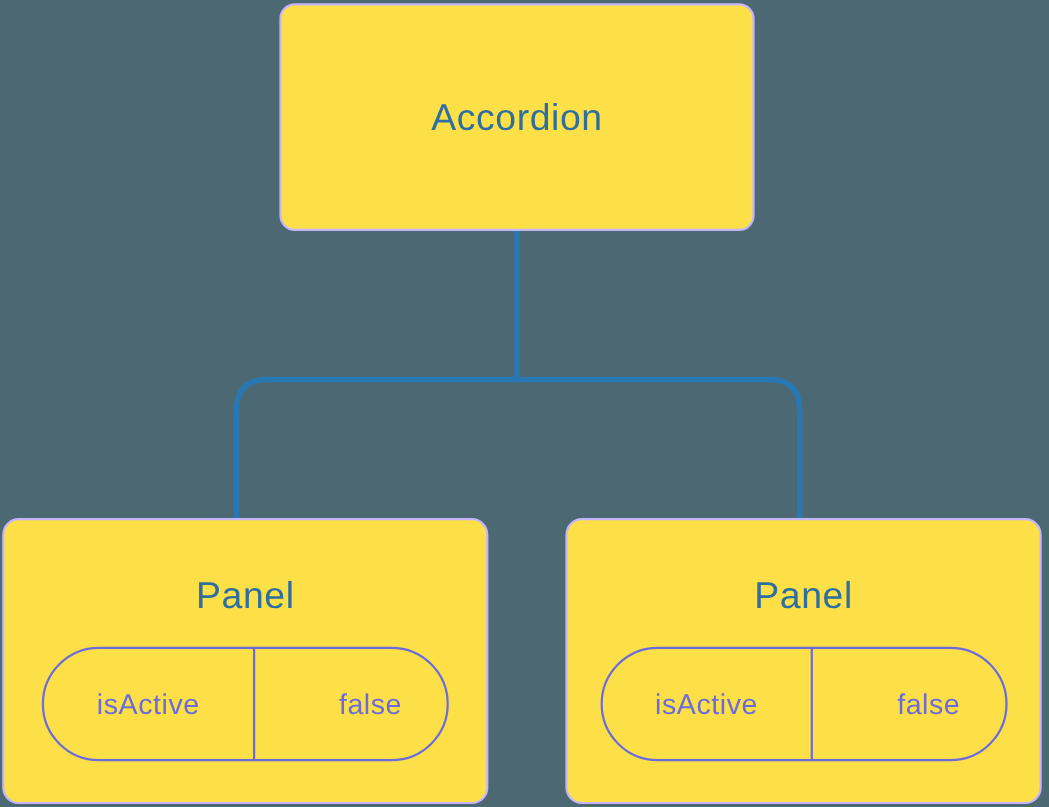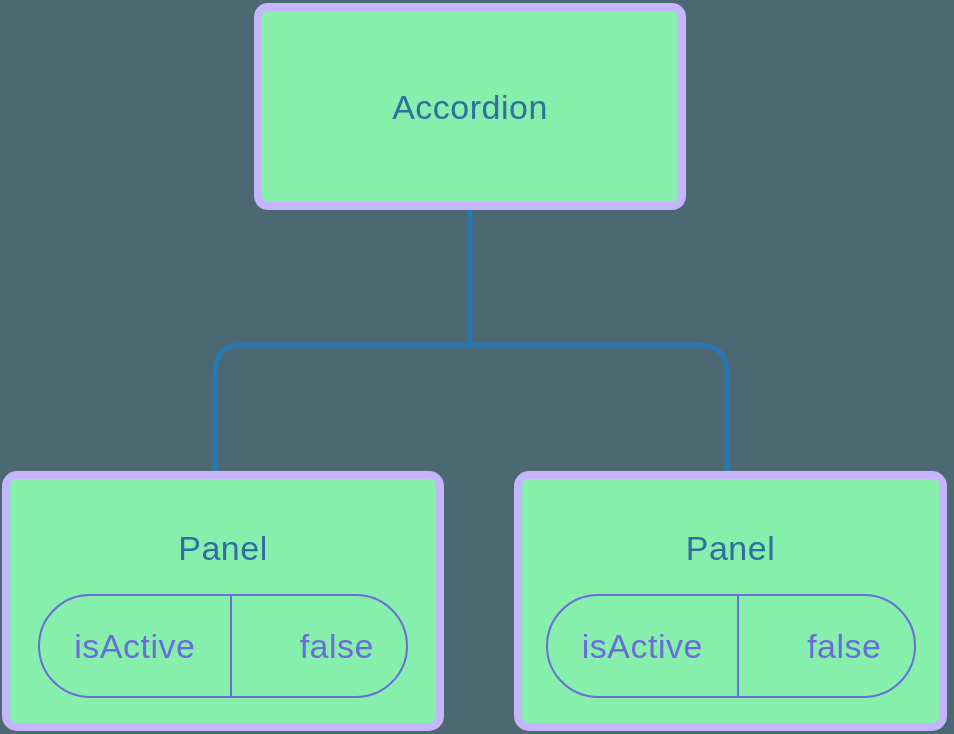--- a/index.html
+++ b/index.html
@@ -16,22 +16,22 @@
     left: 0; top: 0;
     width: 954px; height: 734px;
   }
   .connector-path {
     fill: none;
     stroke: #2878B4;
     stroke-width: 5;
   }
   .node {
     position: absolute;
-    background: #86efac;
-    border: 8px solid #c4b5fd;
+    background: #fde047;
+    border: 2px solid #c4b5fd;
     border-radius: 14px;
     box-sizing: border-box;
     text-align: center;
   }
   .accordion-node {
     left: 254px; top: 3px;
     width: 432px; height: 207px;
     display: flex;
     align-items: center;
     justify-content: center;
@@ -64,21 +64,21 @@
     border: 2px solid #6B6BDB;
     border-radius: 52px;
     box-sizing: border-box;
     display: flex;
     background: transparent;
   }
   .pill-cell {
     display: flex;
     align-items: center;
     justify-content: center;
-    font-size: 34px;
+    font-size: 26px;
     color: #6B6BDB;
     letter-spacing: 0.5px;
   }
   .pill-key {
     flex: 1.37;
     border-right: 2px solid #6B6BDB;
   }
   .pill-value {
     flex: 1;
     margin-left: 36px;

